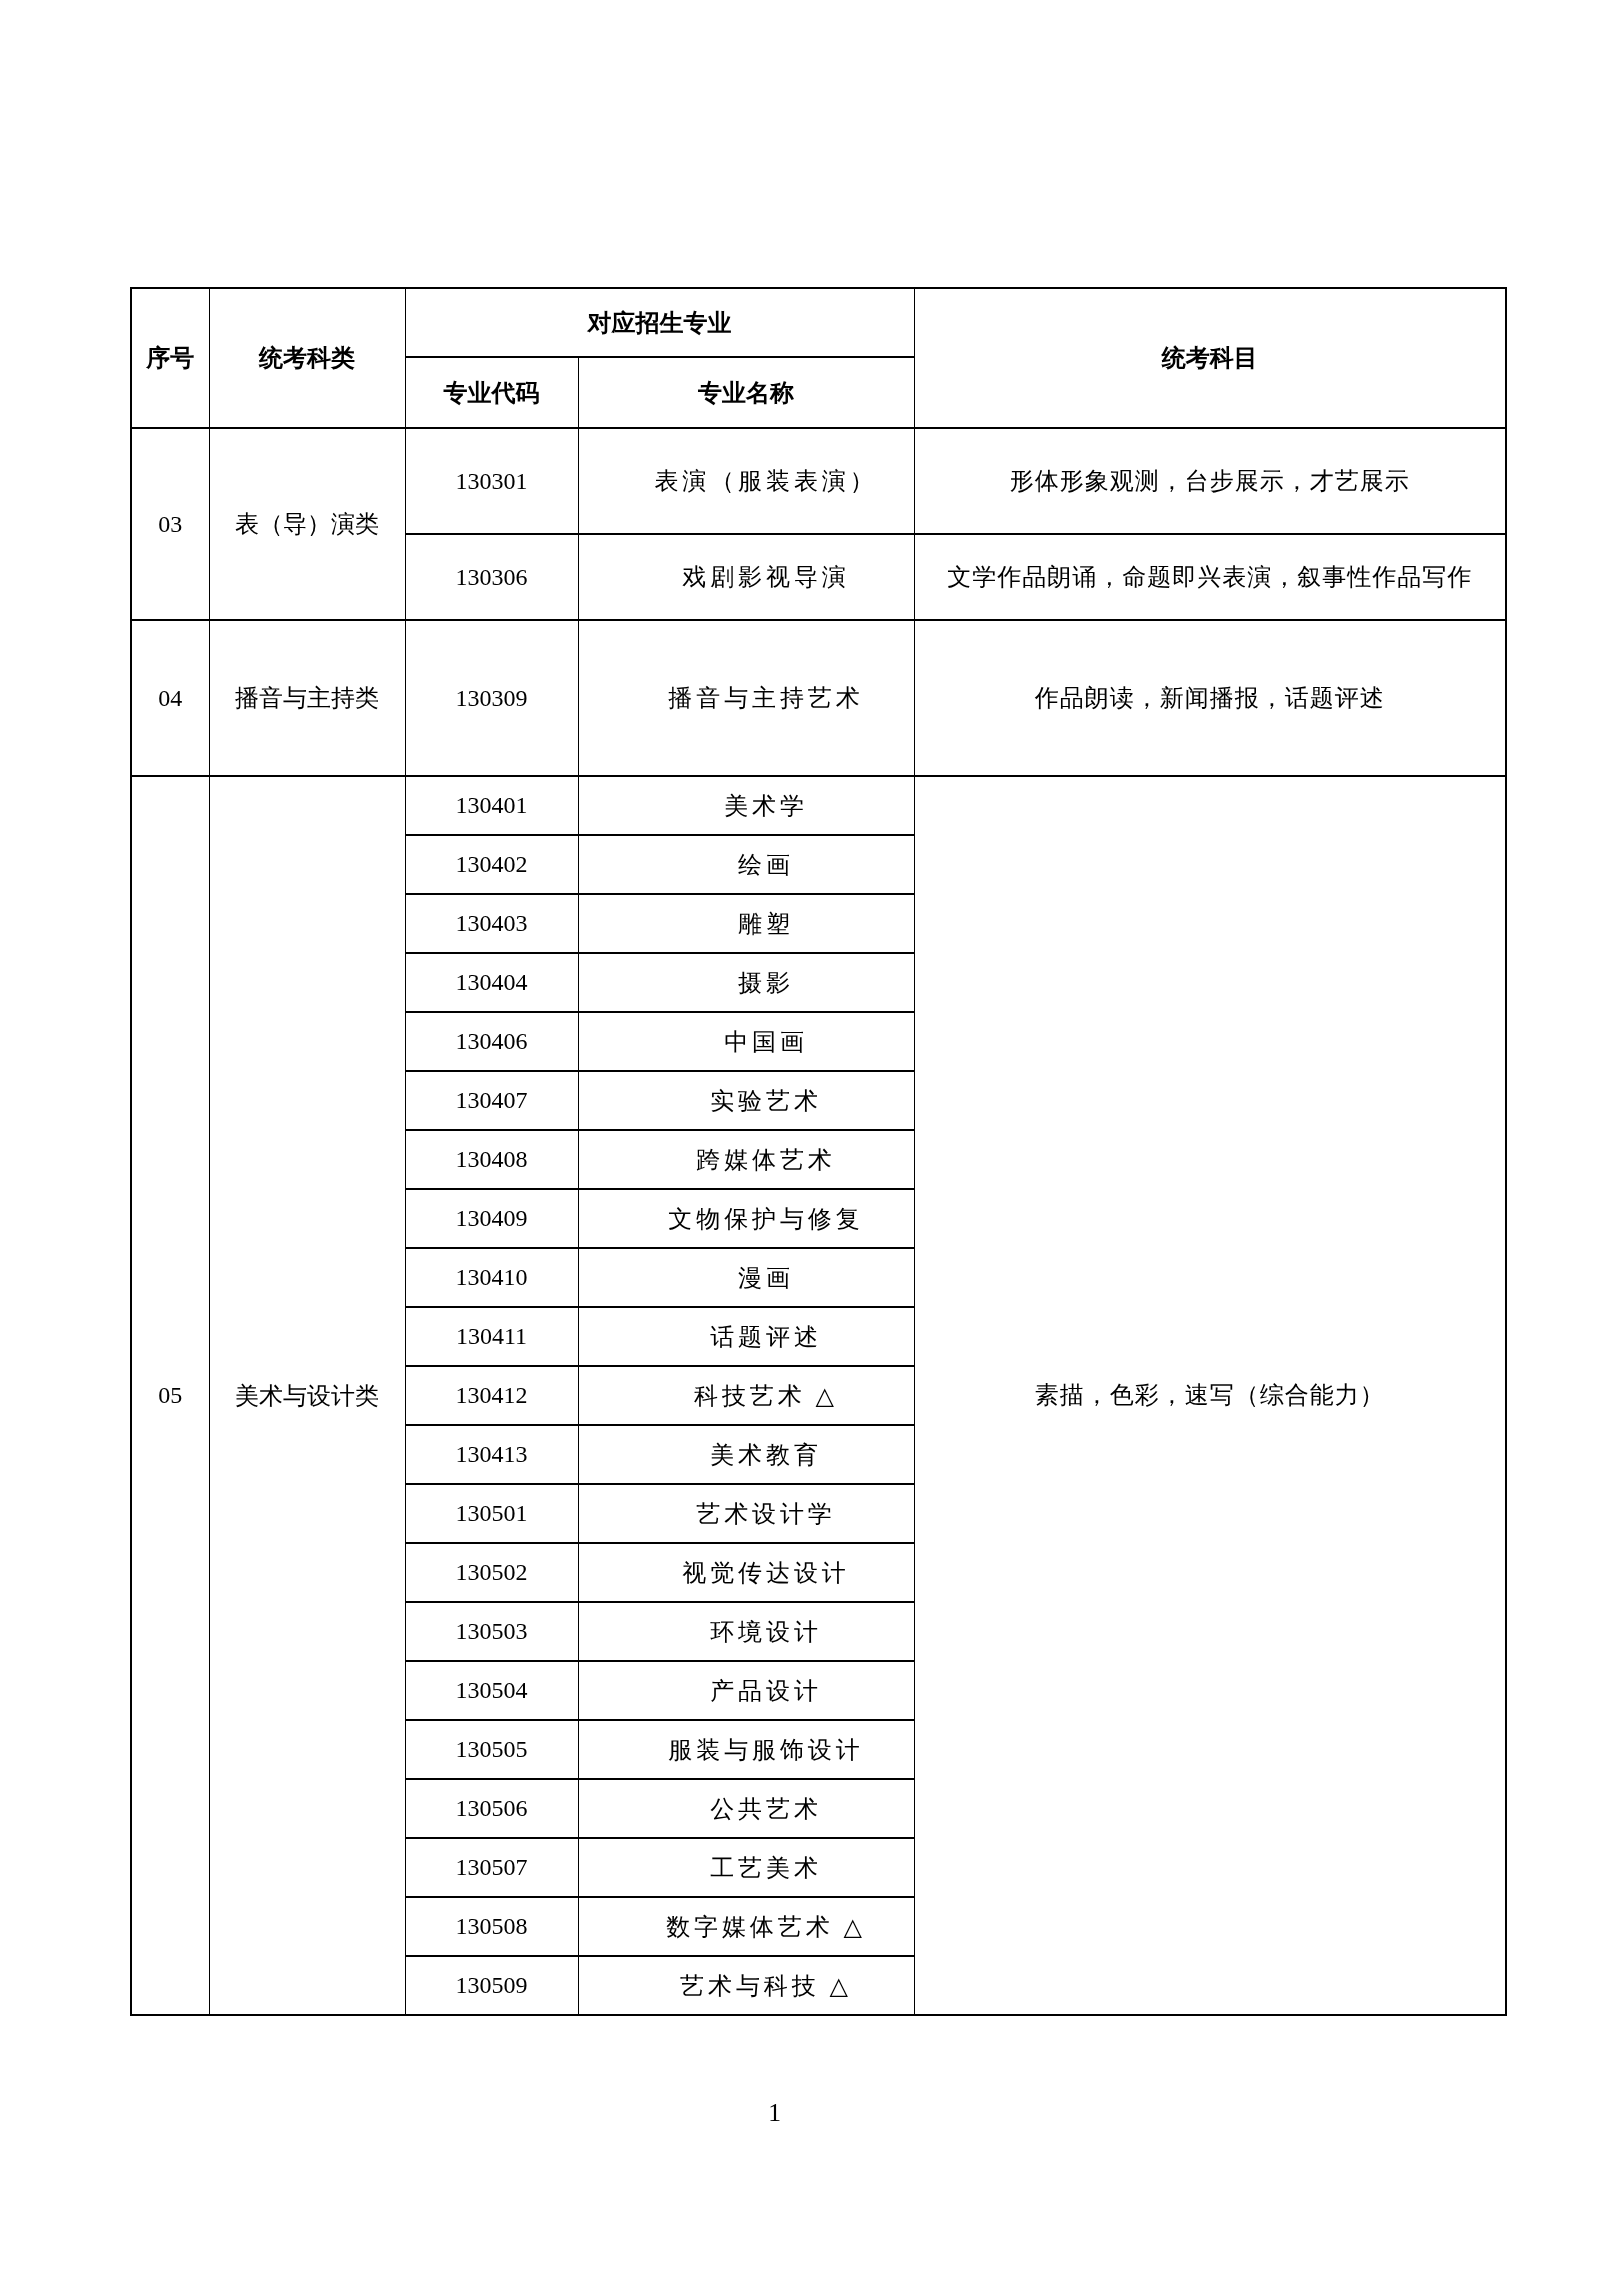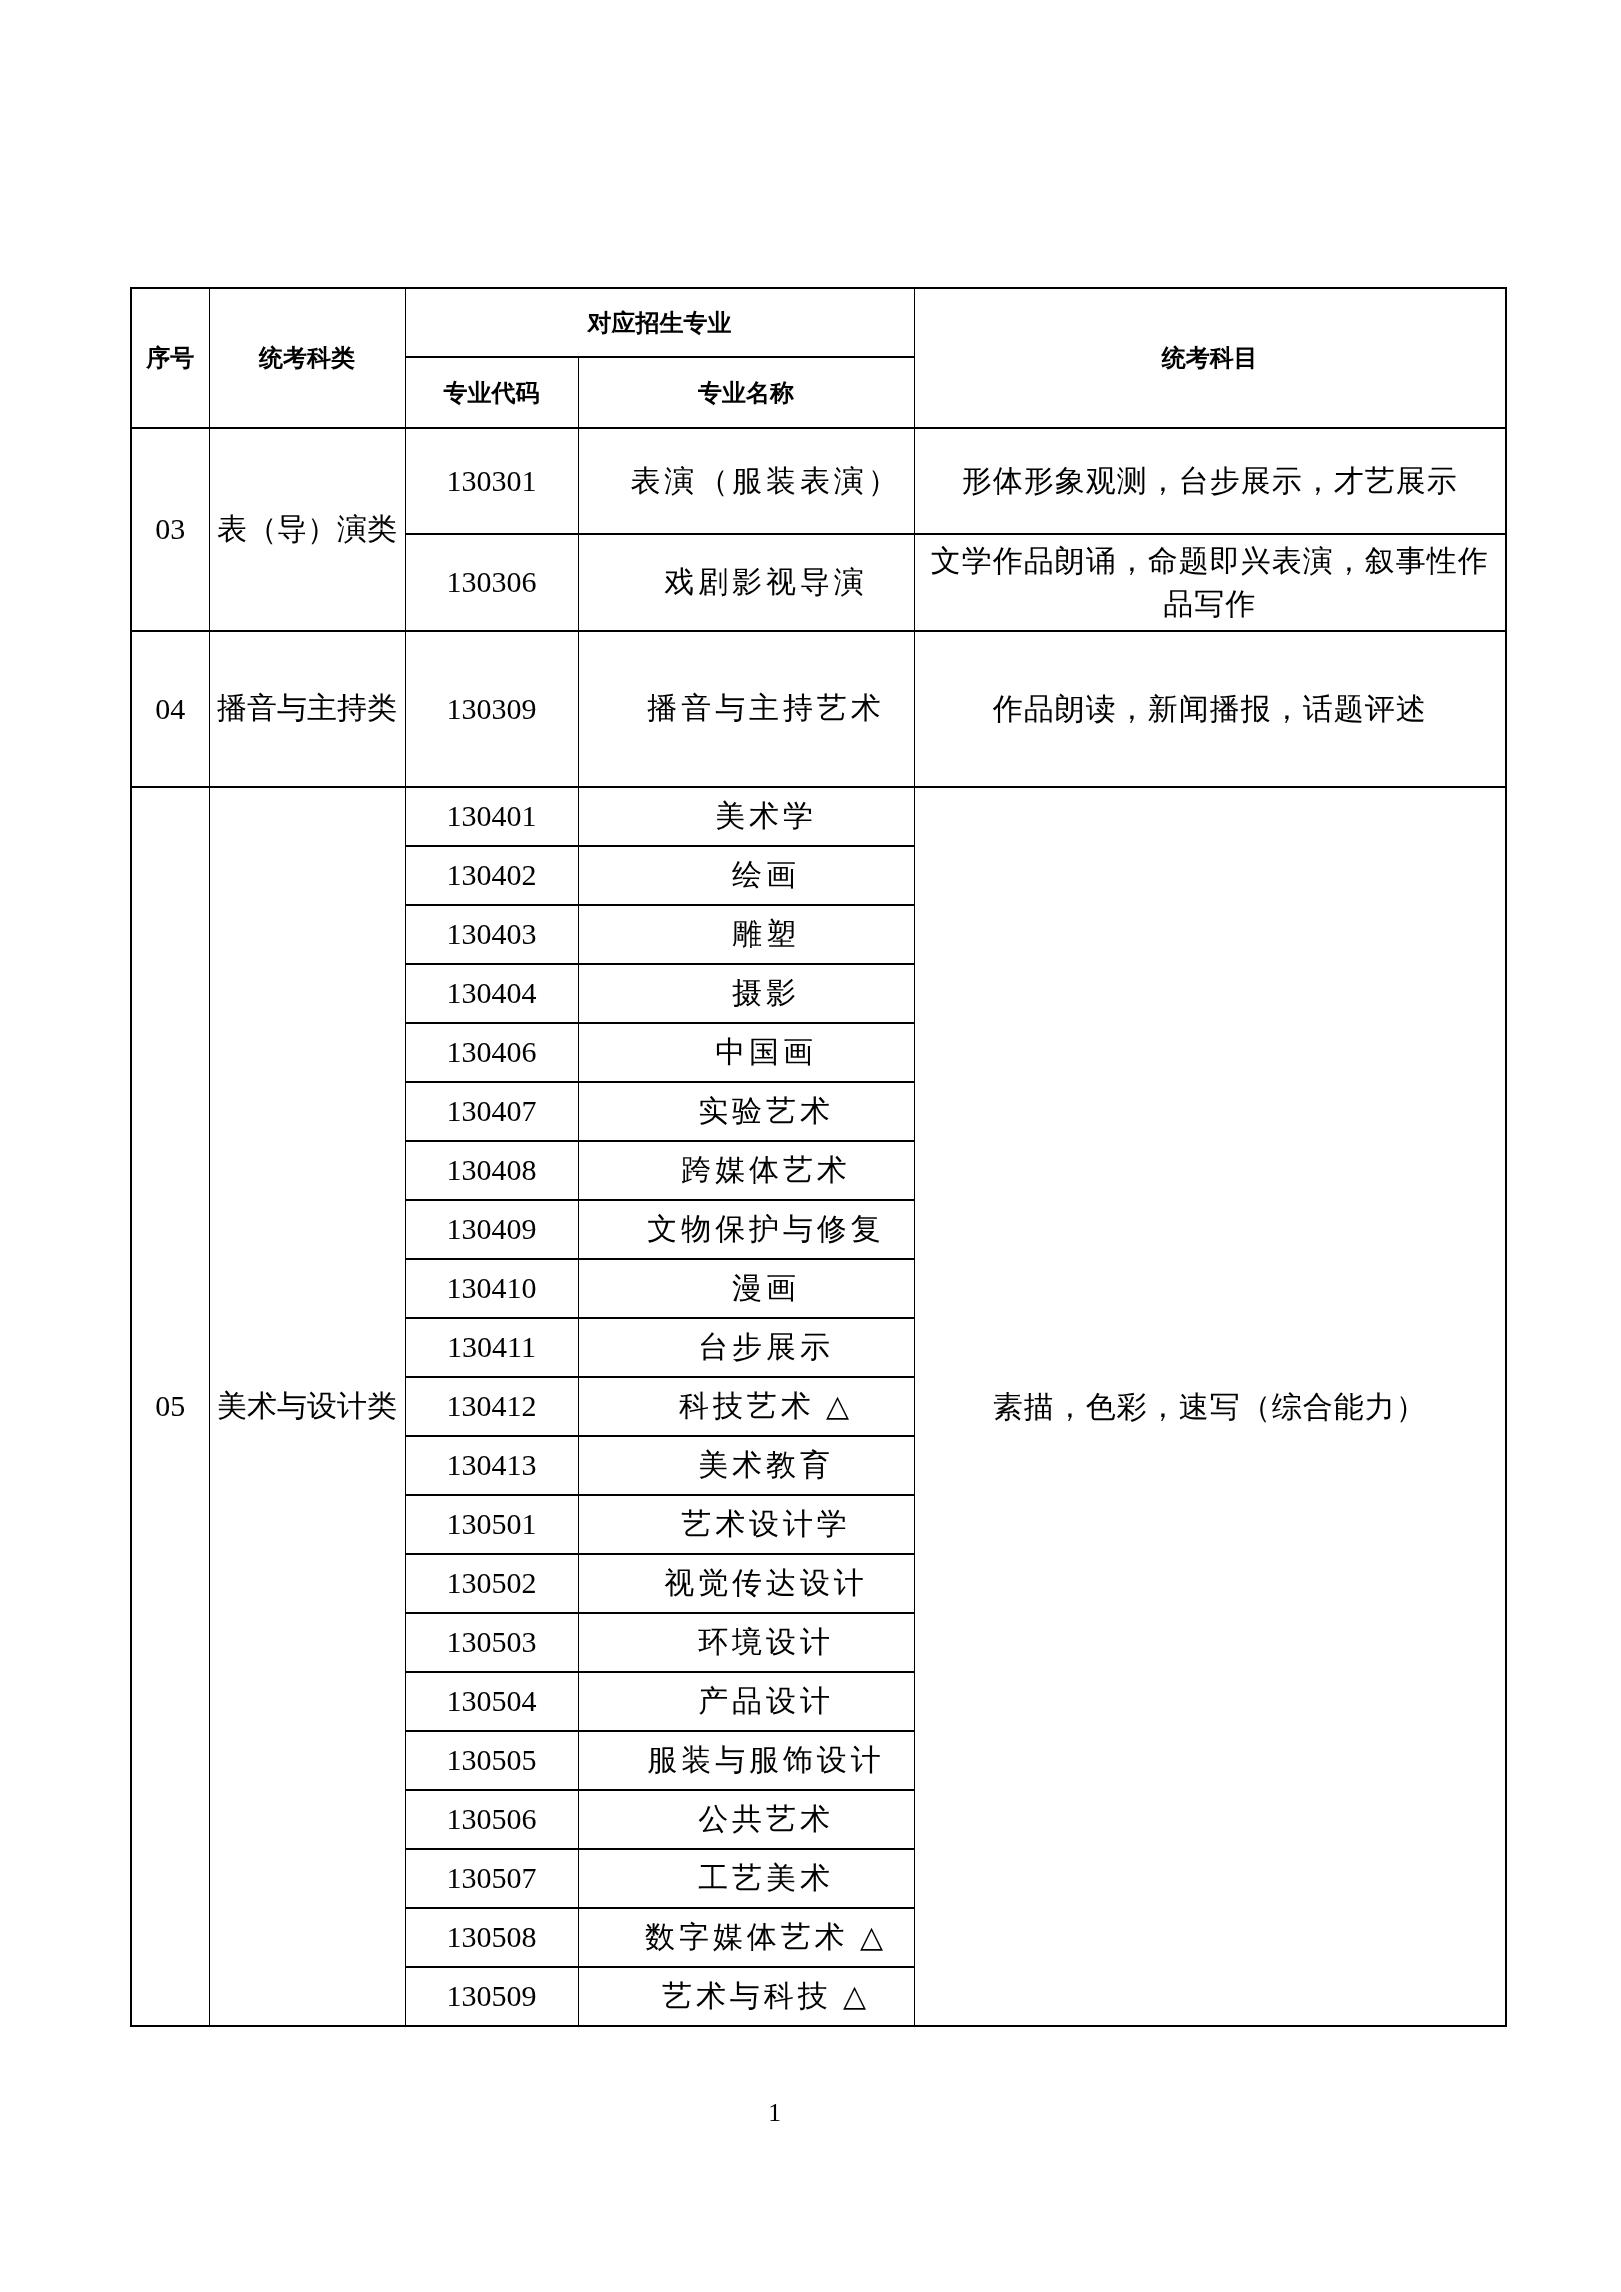--- a/index.html
+++ b/index.html
@@ -33,21 +33,21 @@
     text-align: center;
     vertical-align: middle;
     overflow: hidden;
   }
   .exam-table th {
     font-family: "Liberation Sans", "DejaVu Sans", sans-serif;
     font-weight: bold;
     font-size: 24px;
   }
   .exam-table td {
-    font-size: 30px;
+    font-size: 24px;
   }
   .exam-table td.name-cell { letter-spacing: 3.9px; padding-left: 40px; }
   .exam-table td.subjects-cell {
     text-align: center;
     padding: 3.9px 7.8px;
     line-height: 1.45;
     letter-spacing: 1px;
   }
   tr.h1 { height: 69px; }
   tr.h2 { height: 71px; }
@@ -144,21 +144,21 @@
       <tr class="row-std">
         <td>130409</td>
         <td class="name-cell">文物保护与修复</td>
       </tr>
       <tr class="row-std">
         <td>130410</td>
         <td class="name-cell">漫画</td>
       </tr>
       <tr class="row-std">
         <td>130411</td>
-        <td class="name-cell">台步展示</td>
+        <td class="name-cell">话题评述</td>
       </tr>
       <tr class="row-std">
         <td>130412</td>
         <td class="name-cell">科技艺术 △</td>
       </tr>
       <tr class="row-std">
         <td>130413</td>
         <td class="name-cell">美术教育</td>
       </tr>
       <tr class="row-std">

